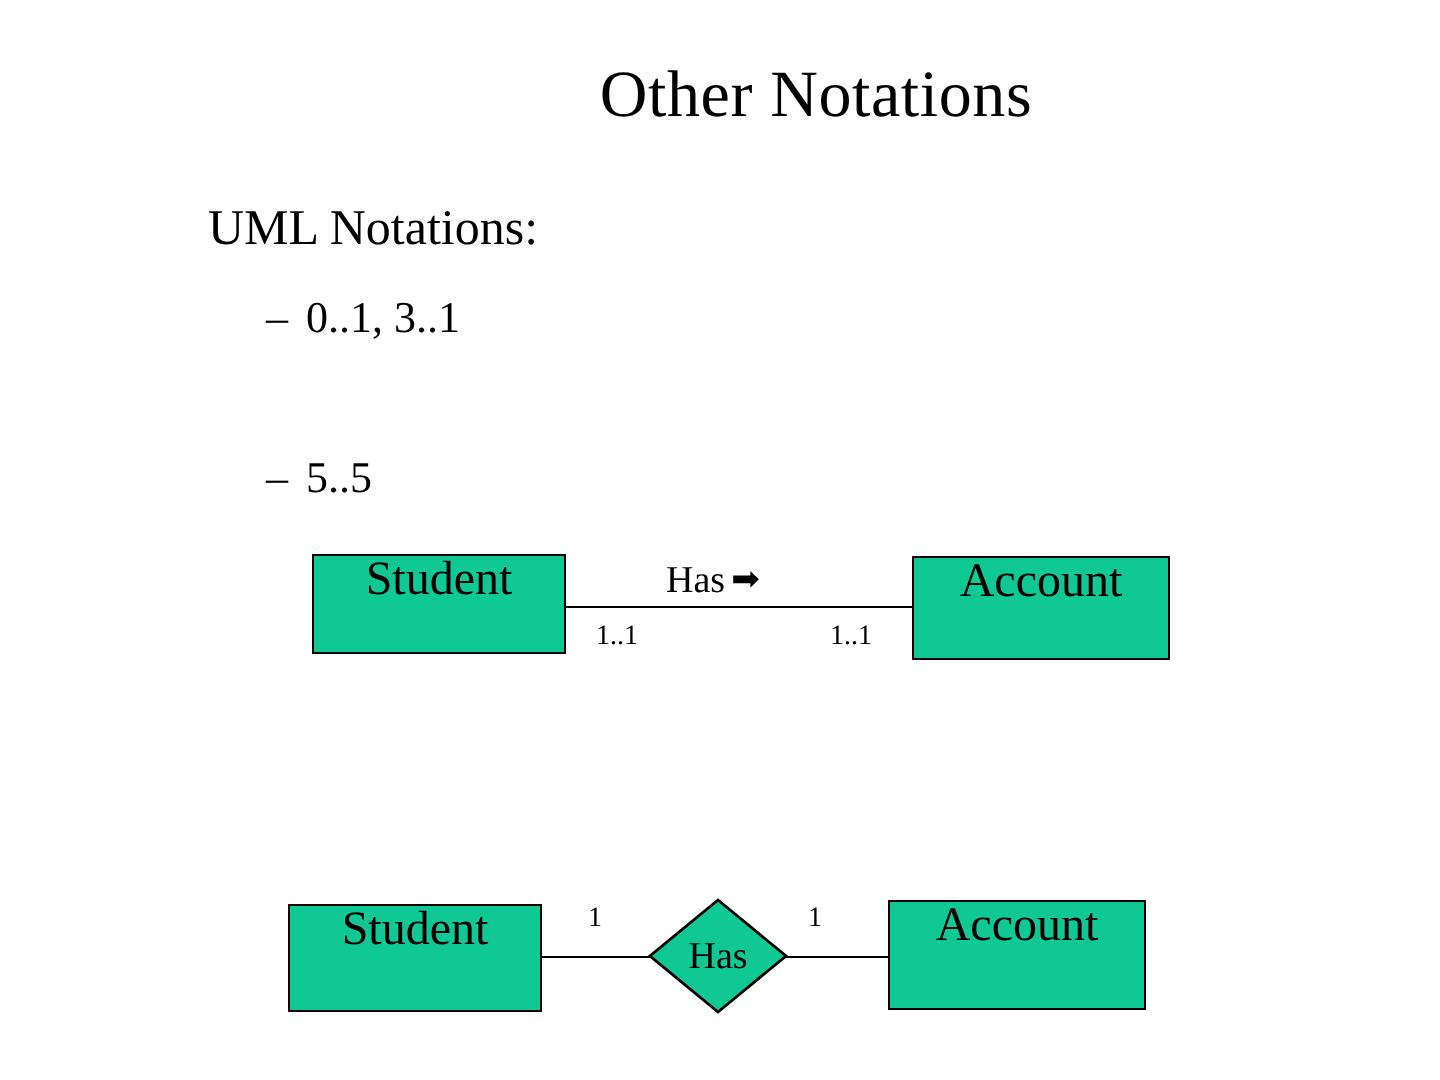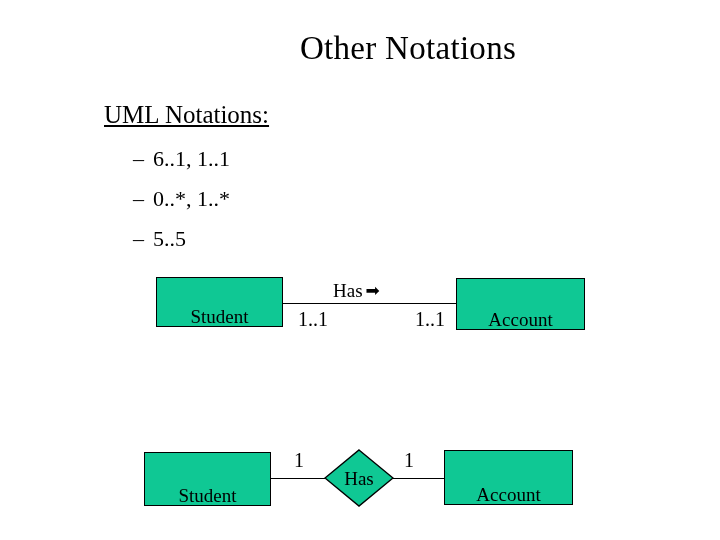--- a/index.html
+++ b/index.html
@@ -33,21 +33,20 @@
     letter-spacing: 0.3px;
     white-space: nowrap;
   }
 
   
   .level1 {
     position: absolute;
     font-size: 25px;
     line-height: 30px;
     white-space: nowrap;
-    text-decoration: underline;
   }
   #uml-heading {
     left: 56px;
     top: 100px;
   }
   .level2 {
     position: absolute;
     left: 85px;
     font-size: 22px;
     line-height: 26px;
@@ -71,34 +70,34 @@
     font-size: 20px;
     vertical-align: 2px;
   }
 
   
   .entity-box {
     position: absolute;
     box-sizing: border-box;
     border: 1px solid #000000;
     display: flex;
-    align-items: flex-end;
+    align-items: flex-start;
     justify-content: center;
-    font-size: 19px;
+    font-size: 24px;
     line-height: 1;
     white-space: nowrap;
   }
   .connector {
     position: absolute;
     background: #000000;
     height: 1px;
   }
   .edge-label {
     position: absolute;
-    font-size: 20px;
+    font-size: 14px;
     line-height: 16px;
     white-space: nowrap;
   }
   .rel-label {
     position: absolute;
     font-size: 19px;
     line-height: 22px;
     white-space: nowrap;
   }
   .arrow-glyph {
@@ -154,24 +153,21 @@
 </head>
 <body style="background: rgb(255, 255, 255);">
 
 <div id="slide">
 
   <div id="slide-title">Other Notations</div>
 
   <div class="level1" id="uml-heading">UML Notations:</div>
 
   <div class="level2" id="sub-item-0">
-    <span class="dash">–</span><span>6..1, 1..1</span>
-  </div>
-  <div class="level2" id="sub-item-1">
-    <span class="dash">–</span><span>0..*, 1..*</span>
+    <span class="dash">–</span><span>0..1, 3..1</span>
   </div>
   <div class="level2" id="sub-item-2">
     <span class="dash">–</span><span>5..5</span>
   </div>
 
   <div class="connector" id="uml-connector"></div>
 
   <div class="entity-box" id="uml-student" style="background: rgb(15, 200, 148); border-color: rgb(0, 0, 0);">
     <span>Student</span>
   </div>

